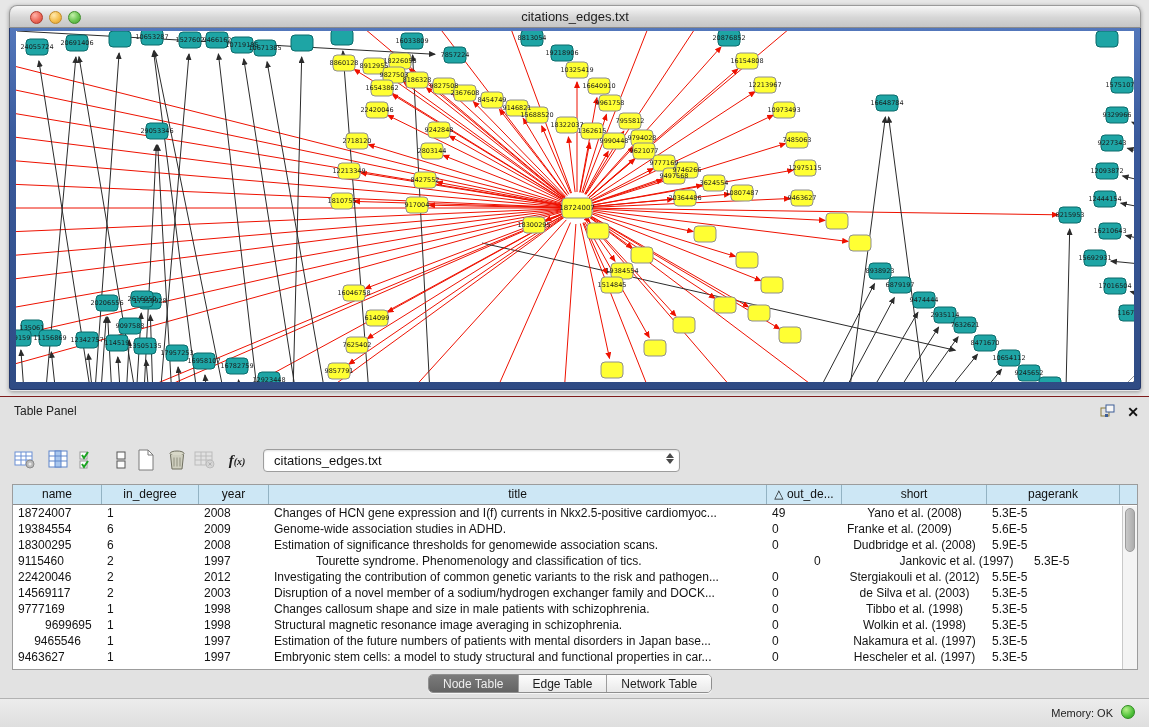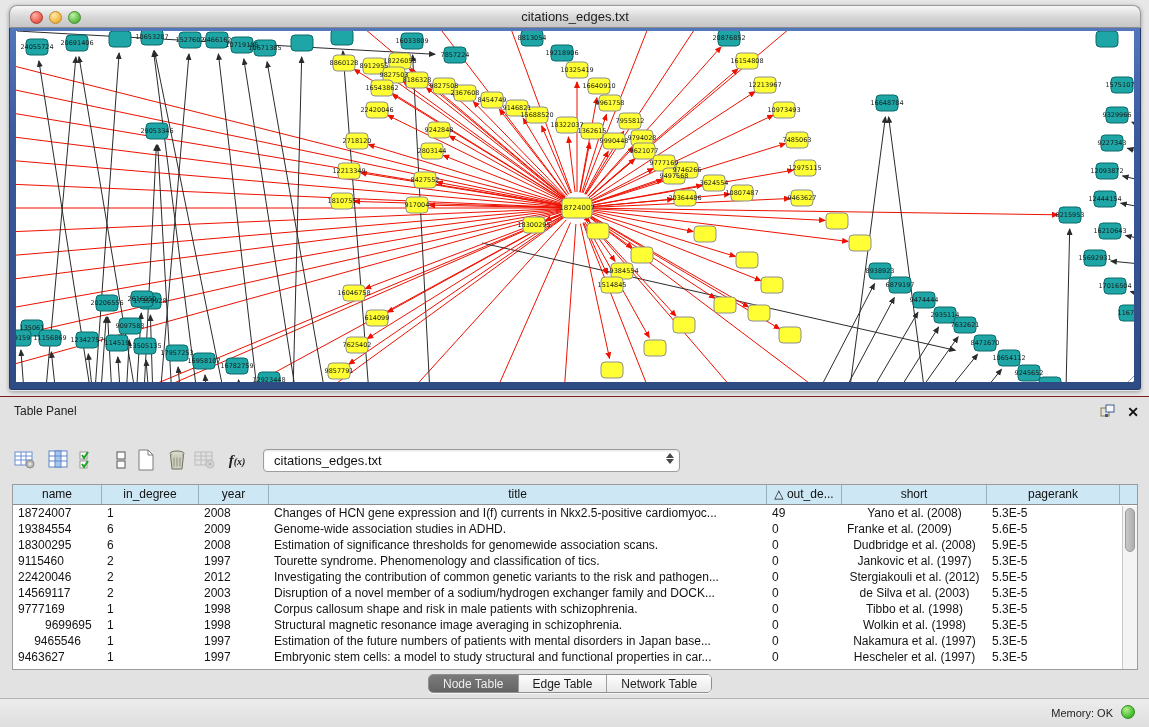--- a/index.html
+++ b/index.html
@@ -548,21 +548,21 @@
           <div class="cell" style="width: 70px; text-align: left;">2008</div>
           <div class="cell" style="width: 498px; text-align: left;">Estimation of significance thresholds for genomewide association scans.</div>
           <div class="cell" style="width: 75px; text-align: left;">0</div>
           <div class="cell" style="width: 145px; text-align: center;">Dudbridge et al. (2008)</div>
           <div class="cell" style="width: 133px; text-align: left;">5.9E-5</div>
         </div>
         <div class="trow">
           <div class="cell" style="width: 89px; text-align: left;">9115460</div>
           <div class="cell" style="width: 97px; text-align: left;">2</div>
           <div class="cell" style="width: 70px; text-align: left;">1997</div>
-          <div class="cell" style="width: 498px; text-align: left;">Tourette syndrome. Phenomenology and classification of tics.</div>
+          <div class="cell" style="width: 498px; text-align: left; margin-left: 42px;">Tourette syndrome. Phenomenology and classification of tics.</div>
           <div class="cell" style="width: 75px; text-align: left;">0</div>
           <div class="cell" style="width: 145px; text-align: center;">Jankovic et al. (1997)</div>
           <div class="cell" style="width: 133px; text-align: left;">5.3E-5</div>
         </div>
         <div class="trow">
           <div class="cell" style="width: 89px; text-align: left;">22420046</div>
           <div class="cell" style="width: 97px; text-align: left;">2</div>
           <div class="cell" style="width: 70px; text-align: left;">2012</div>
           <div class="cell" style="width: 498px; text-align: left;">Investigating the contribution of common genetic variants to the risk and pathogen...</div>
           <div class="cell" style="width: 75px; text-align: left;">0</div>
@@ -575,21 +575,21 @@
           <div class="cell" style="width: 70px; text-align: left;">2003</div>
           <div class="cell" style="width: 498px; text-align: left;">Disruption of a novel member of a sodium/hydrogen exchanger family and DOCK...</div>
           <div class="cell" style="width: 75px; text-align: left;">0</div>
           <div class="cell" style="width: 145px; text-align: center;">de Silva et al. (2003)</div>
           <div class="cell" style="width: 133px; text-align: left;">5.3E-5</div>
         </div>
         <div class="trow">
           <div class="cell" style="width: 89px; text-align: left;">9777169</div>
           <div class="cell" style="width: 97px; text-align: left;">1</div>
           <div class="cell" style="width: 70px; text-align: left;">1998</div>
-          <div class="cell" style="width: 498px; text-align: left;">Corpus callosum shape and risk in male patients with schizophrenia.</div>
+          <div class="cell" style="width: 498px; text-align: left;">Changes callosum shape and size in male patients with schizophrenia.</div>
           <div class="cell" style="width: 75px; text-align: left;">0</div>
           <div class="cell" style="width: 145px; text-align: center;">Tibbo et al. (1998)</div>
           <div class="cell" style="width: 133px; text-align: left;">5.3E-5</div>
         </div>
         <div class="trow">
           <div class="cell" style="width: 89px; text-align: left; padding-left: 32px;">9699695</div>
           <div class="cell" style="width: 97px; text-align: left;">1</div>
           <div class="cell" style="width: 70px; text-align: left;">1998</div>
           <div class="cell" style="width: 498px; text-align: left;">Structural magnetic resonance image averaging in schizophrenia.</div>
           <div class="cell" style="width: 75px; text-align: left;">0</div>

